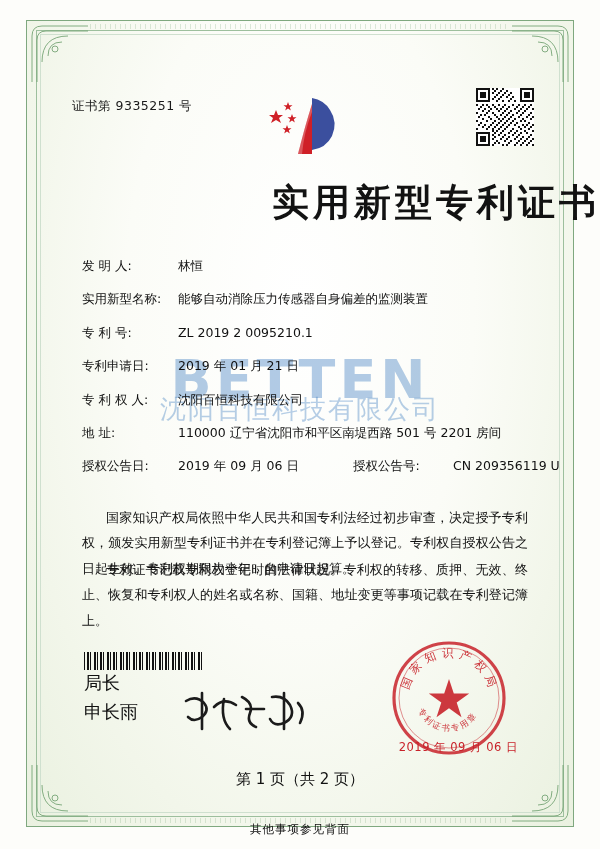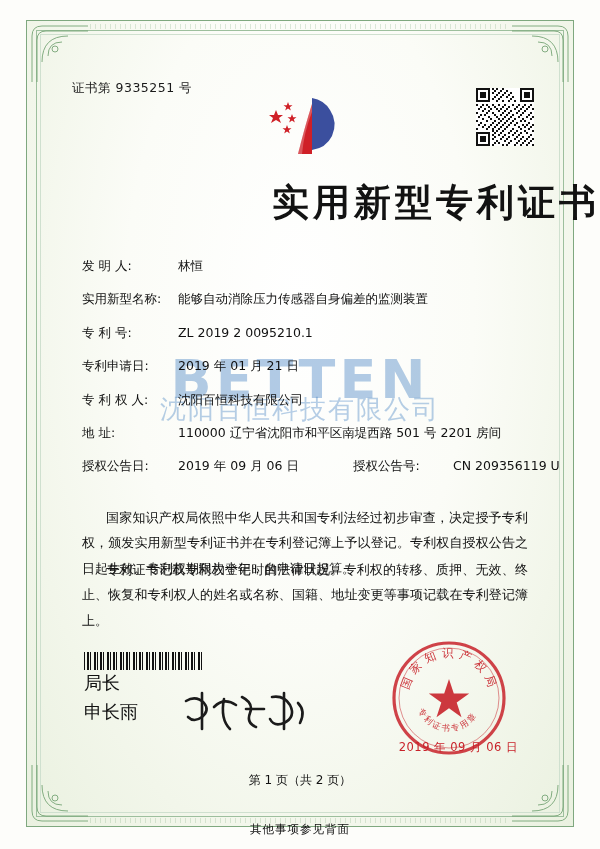--- a/index.html
+++ b/index.html
@@ -58,21 +58,21 @@
     position: absolute;
     background-image:
       repeating-linear-gradient(90deg, rgba(120,170,120,.25) 0 1px, rgba(255,255,255,0) 1px 5px);
   }
   .band-top { left: 90px; right: 90px; top: 24px; height: 5px; }
   .band-bottom { left: 90px; right: 90px; bottom: 26px; height: 5px; }
 
   
   .cert-no {
     position: absolute;
-    left: 72px; top: 80px;
+    left: 72px; top: 98px;
     font-size: 12.5px;
     color: #1a1a1a;
     letter-spacing: .5px;
   }
 
   .logo {
     position: absolute;
     left: 268px; top: 92px;
     width: 92px; height: 74px;
   }
@@ -184,21 +184,21 @@
     width: 130px; height: 48px;
     color: #1b1b1b;
   }
   .signature svg { display:block; }
 
   
   .page-num {
     position: absolute;
     left: 0; right: 0; bottom: 60px;
     text-align: center;
-    font-size: 12px;
+    font-size: 15px;
     color: #111;
   }
   .backside-note {
     position: absolute;
     left: 0; right: 0; bottom: 12px;
     text-align: center;
     font-size: 11.5px;
     color: #111;
     letter-spacing: 1px;
   }

